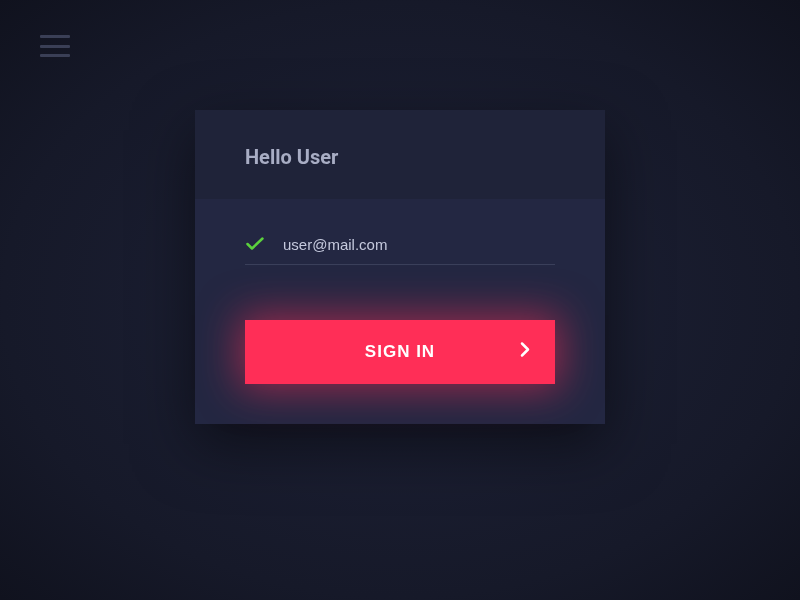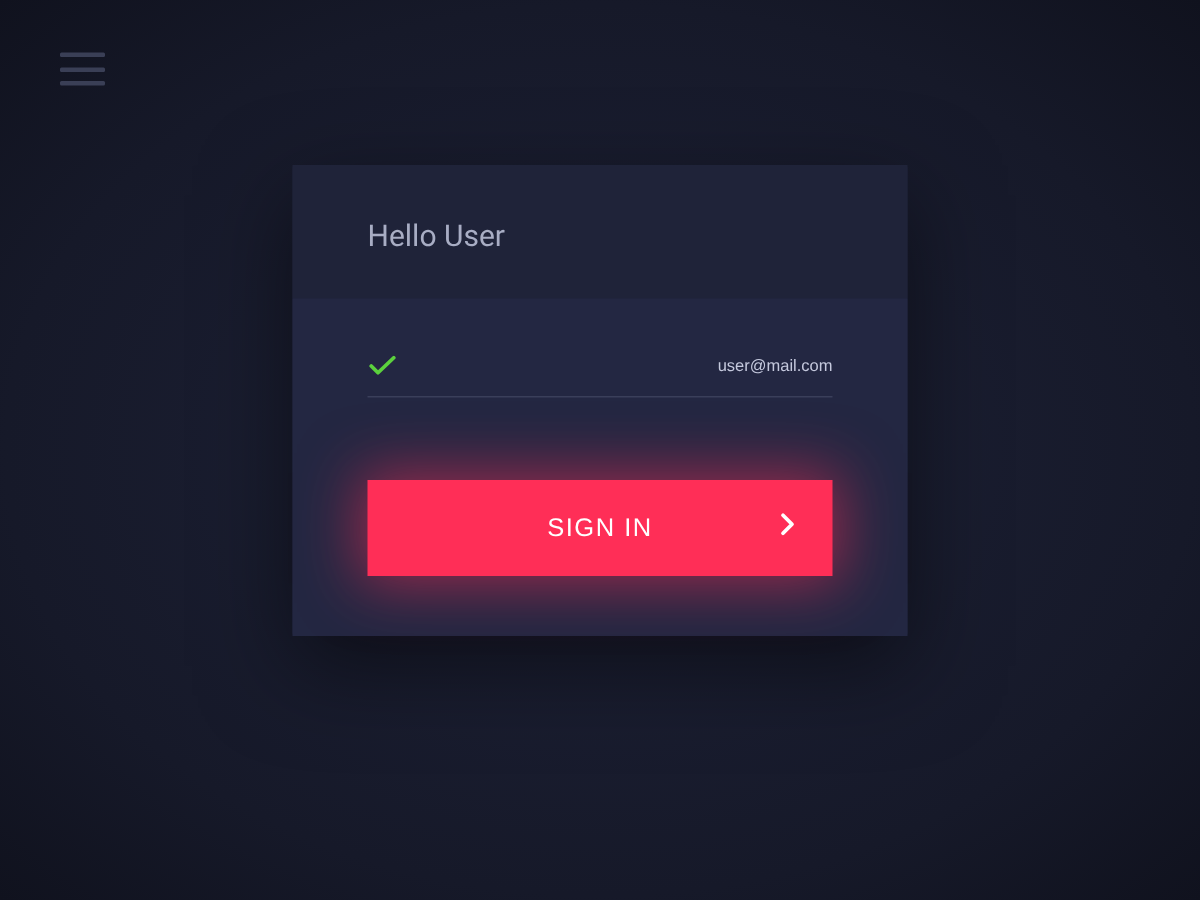--- a/index.html
+++ b/index.html
@@ -42,21 +42,21 @@
       box-shadow: 0 20px 60px rgba(0, 0, 0, 0.5);
       border-radius: 2px;
     }
     .card-header {
       padding: 35px 50px 30px 50px;
       background: #1f2339;
     }
     .greeting {
       color: #a8adc4;
       font-size: 20px;
-      font-weight: 400;
+      font-weight: 700;
     }
     .card-body {
       background: #232742;
       padding: 35px 50px 40px 50px;
     }
     .input-group {
       display: flex;
       align-items: center;
       border-bottom: 1px solid #3a3f5a;
       padding-bottom: 10px;
@@ -69,34 +69,33 @@
       display: flex;
       align-items: center;
       justify-content: center;
     }
     .input-group input {
       flex: 1;
       background: transparent;
       border: none;
       outline: none;
       color: #c5c9dd;
-      font-size: 11px;
+      font-size: 15px;
       font-weight: 300;
-      text-align: right;
     }
     .input-group input::placeholder {
       color: #5a5f7a;
     }
     .signin-btn {
       width: 100%;
       background: #ff2e57;
       border: none;
       color: #fff;
       font-size: 17px;
-      font-weight: 400;
+      font-weight: 700;
       letter-spacing: 1px;
       padding: 22px 0;
       cursor: pointer;
       position: relative;
       box-shadow: 0 0 40px 5px rgba(255, 46, 87, 0.55);
       margin-top: 20px;
     }
     .signin-btn .arrow {
       position: absolute;
       right: 25px;

